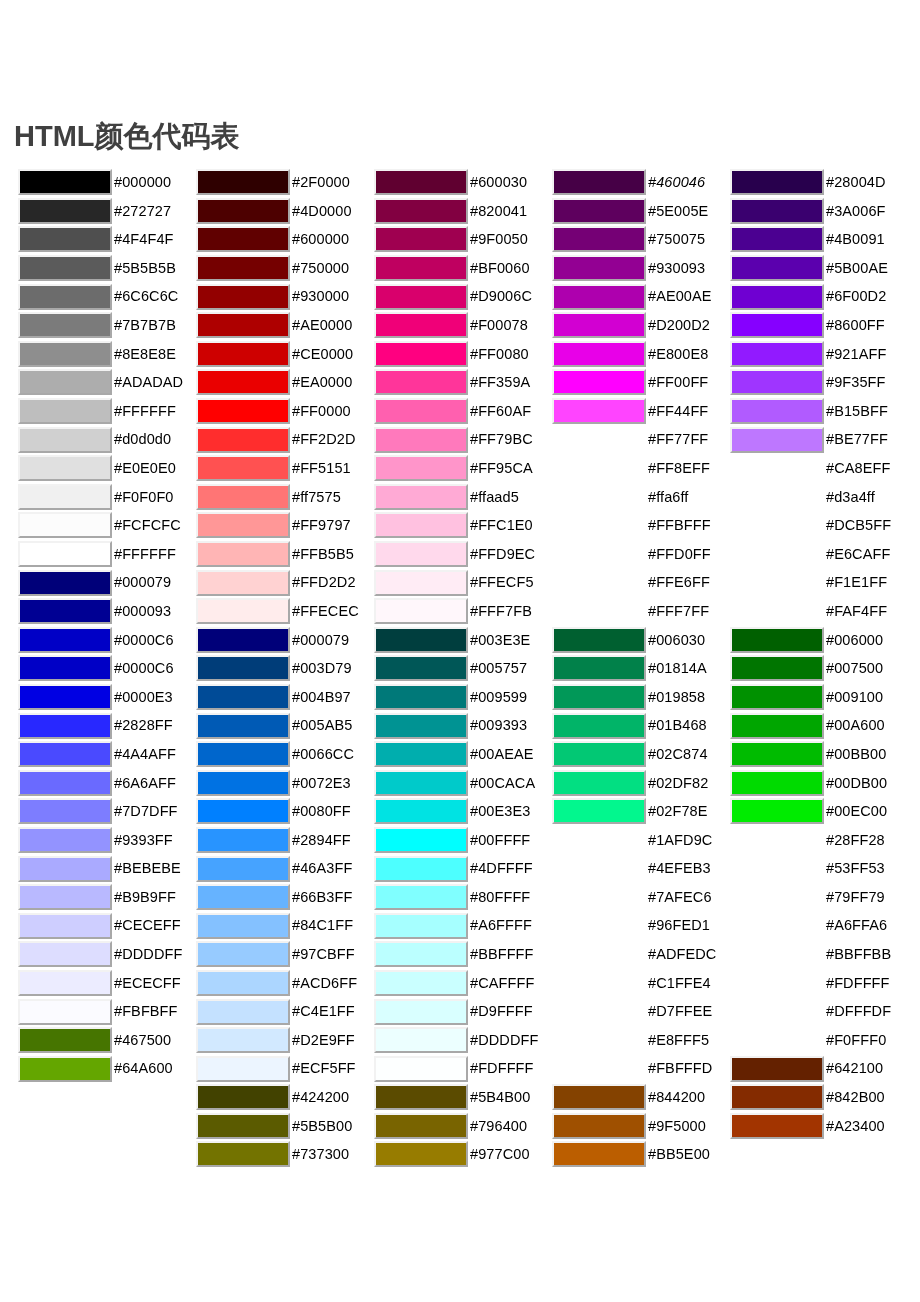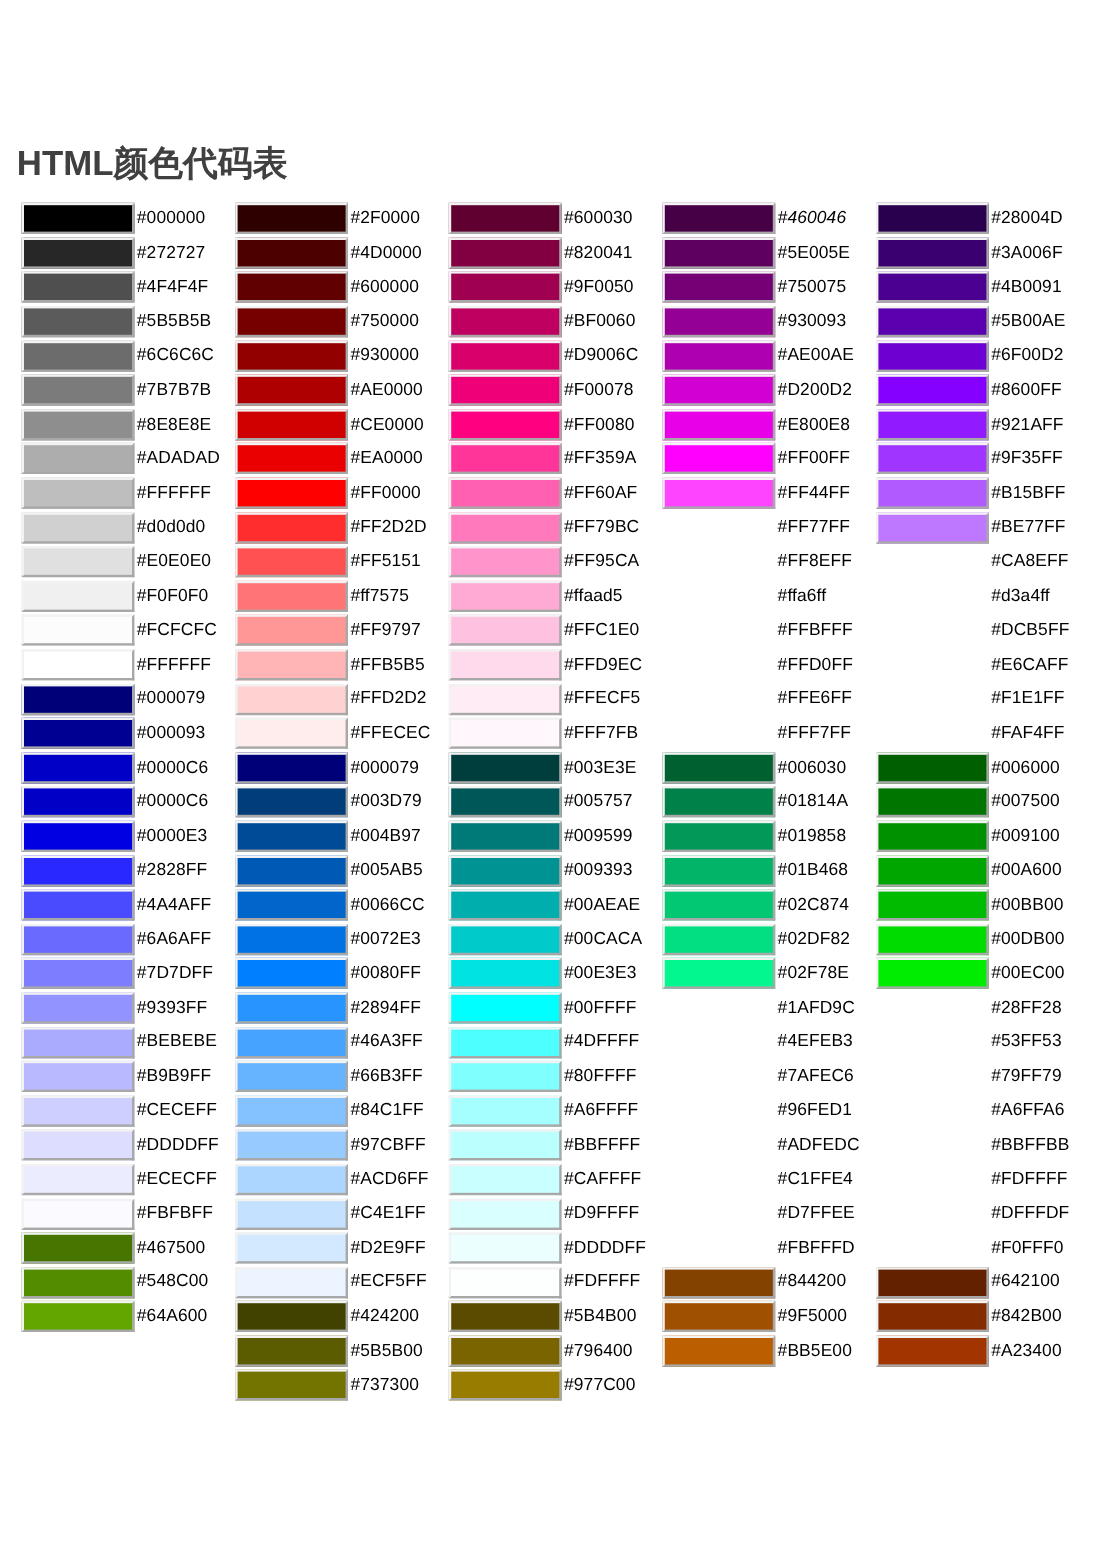--- a/index.html
+++ b/index.html
@@ -196,24 +196,20 @@
         </div>
         <div class="row">
           <div class="sw has" style="background: rgb(251, 251, 255);"></div>
           <span class="lbl">#FBFBFF</span>
         </div>
         <div class="row">
           <div class="sw has" style="background: rgb(70, 117, 0);"></div>
           <span class="lbl">#467500</span>
         </div>
         <div class="row">
-          <div class="sw has" style="background: rgb(84, 140, 0);"></div>
-          <span class="lbl">#548C00</span>
-        </div>
-        <div class="row">
           <div class="sw has" style="background: rgb(100, 166, 0);"></div>
           <span class="lbl">#64A600</span>
         </div>
       </div>
       <div class="col">
         <div class="row">
           <div class="sw has" style="background: rgb(47, 0, 0);"></div>
           <span class="lbl">#2F0000</span>
         </div>
         <div class="row">
@@ -608,20 +604,24 @@
           <div class="sw empty"></div>
           <span class="lbl">#ADFEDC</span>
         </div>
         <div class="row">
           <div class="sw empty"></div>
           <span class="lbl">#C1FFE4</span>
         </div>
         <div class="row">
           <div class="sw empty"></div>
           <span class="lbl">#D7FFEE</span>
+        </div>
+        <div class="row">
+          <div class="sw empty"></div>
+          <span class="lbl">#E8FFF5</span>
         </div>
         <div class="row">
           <div class="sw empty"></div>
           <span class="lbl">#FBFFFD</span>
         </div>
         <div class="row">
           <div class="sw has" style="background: rgb(132, 66, 0);"></div>
           <span class="lbl">#844200</span>
         </div>
         <div class="row">

